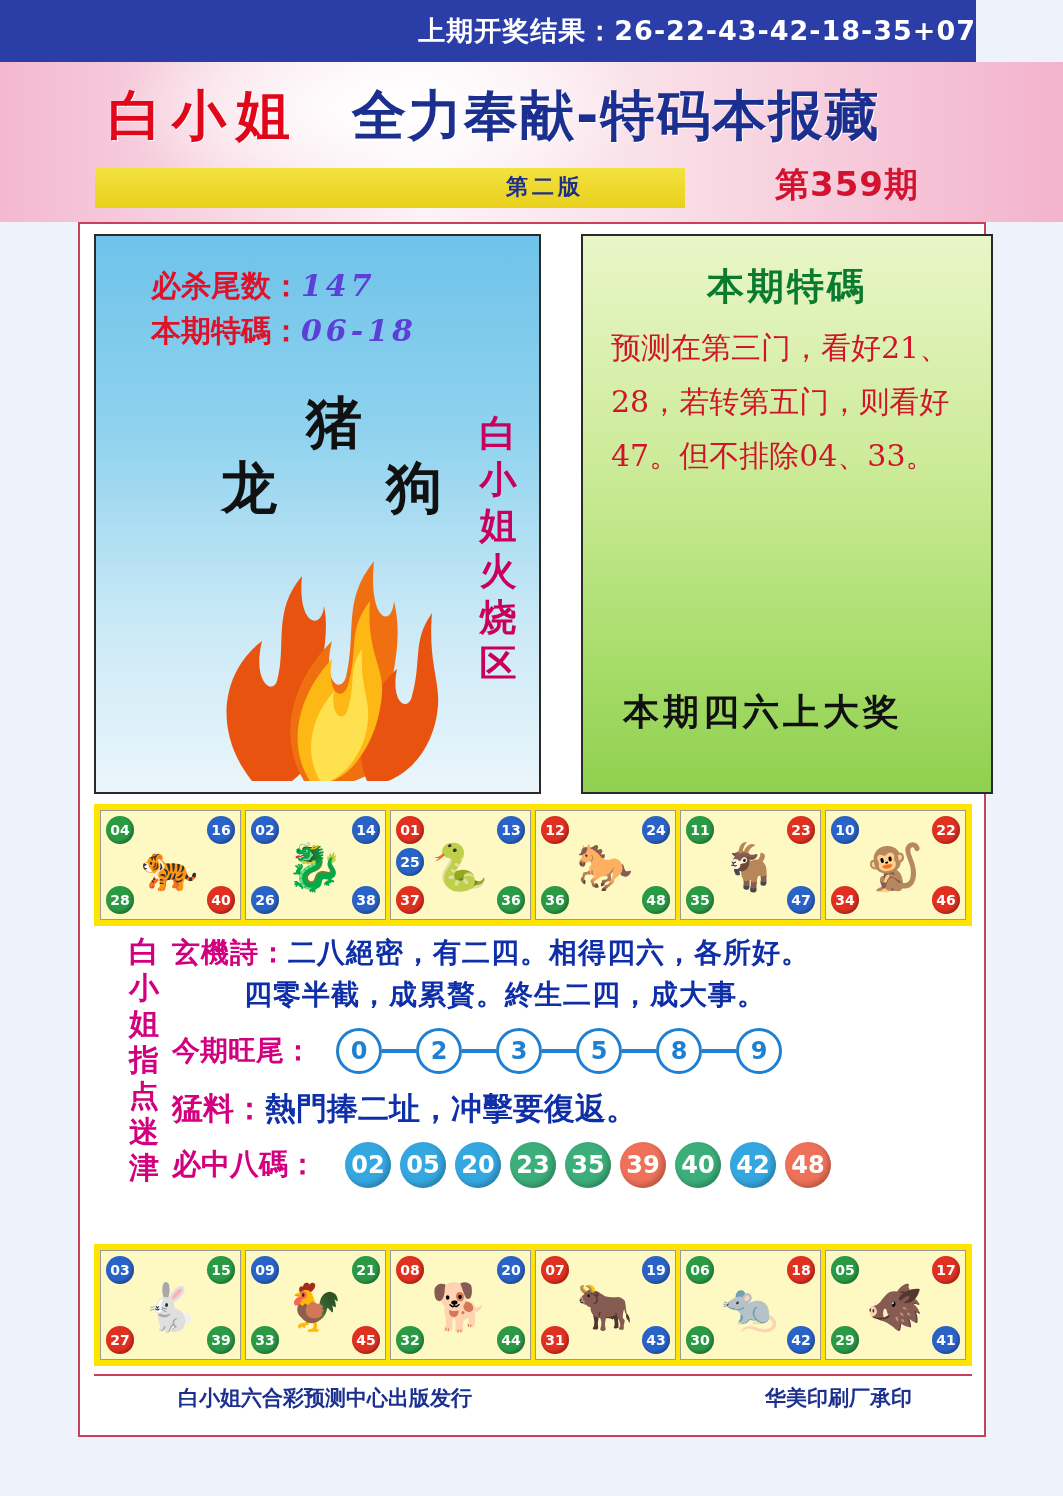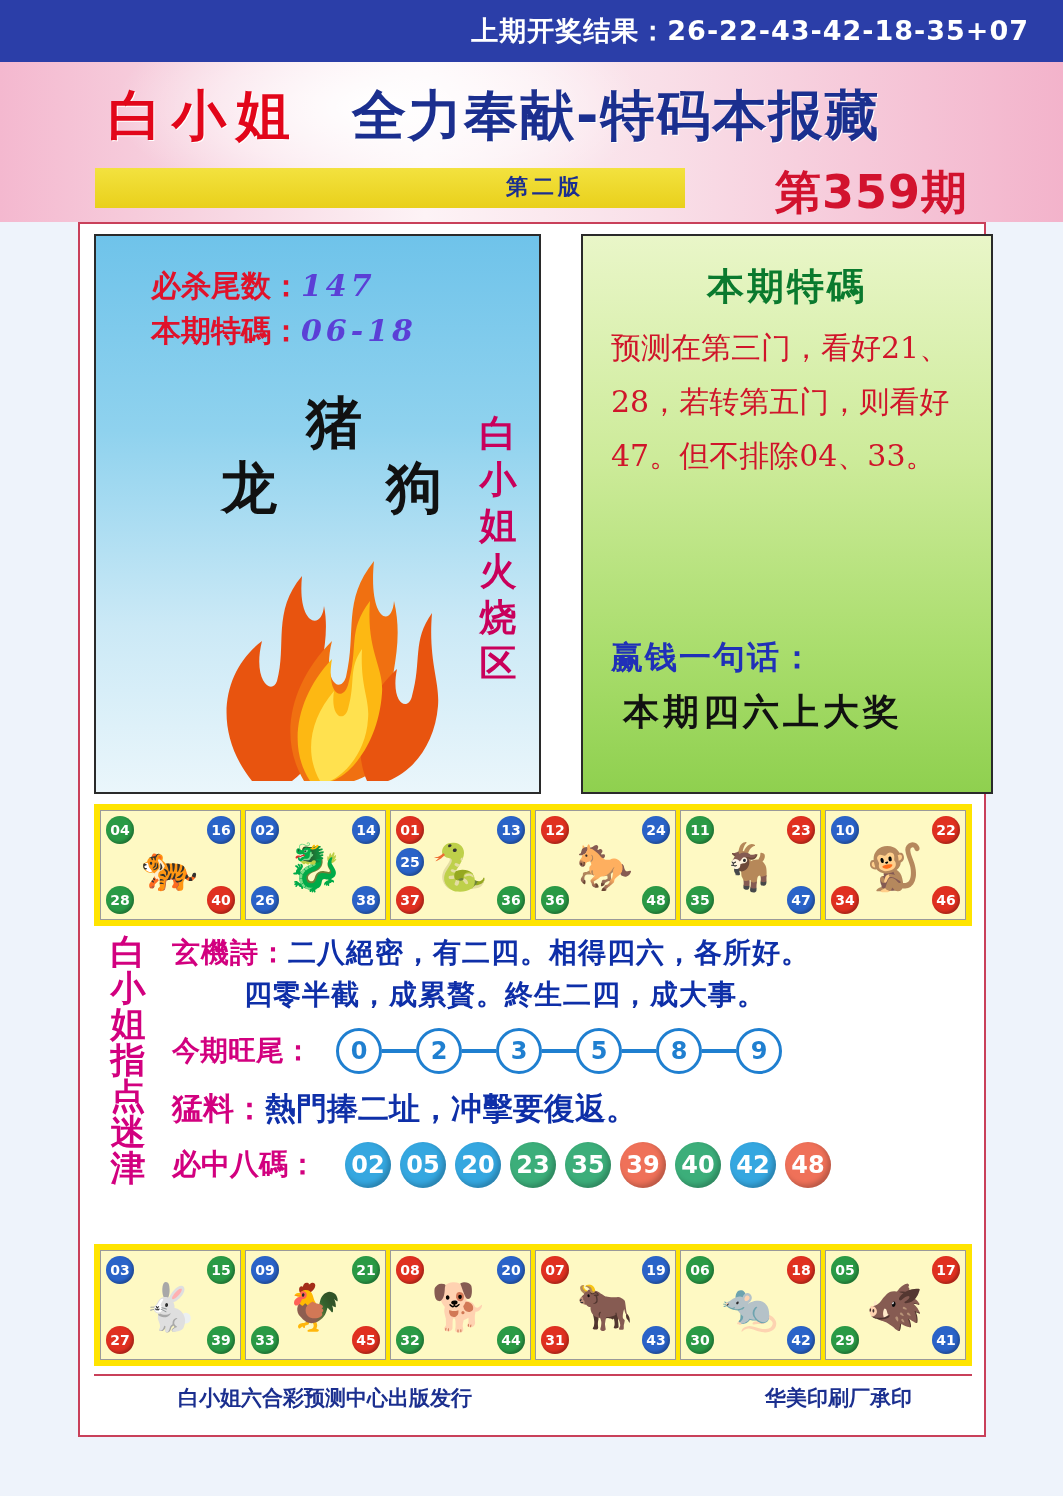--- a/index.html
+++ b/index.html
@@ -6,24 +6,24 @@
   body{
     width:1063px;height:1496px;
     background:#eef3fb;
     font-family:"DejaVu Sans","Liberation Sans",sans-serif;
     overflow:hidden;
   }
   .page{position:relative;width:1063px;height:1496px;}
 
   
   .topbar{
-    position:absolute;top:0;left:0;width:1063px;height:62px;
+    position:absolute;top:0;left:0;width:976px;height:62px;
     background:#2b3ea8;color:#fff;
     display:flex;align-items:center;justify-content:flex-end;
-    box-sizing:border-box;padding-right:34px;
+    box-sizing:border-box;
   }
   .topbar .txt{font-size:27px;font-weight:bold;letter-spacing:1px;}
 
   
   .banner{
     position:absolute;top:62px;left:0;width:1063px;height:160px;
     background:linear-gradient(90deg,#f4b8cf 0%,#f7d3e0 18%,#fdf3f6 40%,#f9dfe8 62%,#f3b3cb 100%);
     overflow:hidden;
   }
   .banner .glow{
@@ -46,21 +46,21 @@
     font-size:54px;font-weight:bold;color:#1b2f8f;
     letter-spacing:2px;
     text-shadow:1px 1px 0 #fff;
   }
   .edition{
     position:absolute;left:506px;top:110px;
     font-size:22px;font-weight:bold;color:#1b2f8f;letter-spacing:4px;
   }
   .issue{
     position:absolute;left:775px;top:100px;
-    font-size:46px;font-weight:bold;color:#d2122e;letter-spacing:1px;
+    font-size:34px;font-weight:bold;color:#d2122e;letter-spacing:1px;
   }
 
   
   .sheet{
     position:absolute;left:78px;top:222px;width:908px;height:1215px;
     background:#fff;border:2px solid #c9405a;box-sizing:border-box;
   }
 
   
   .firepanel{
@@ -128,22 +128,22 @@
   .b-ml{left:5px;top:37px;}
   .c-red{background:#e03020;} .c-blue{background:#2a63c8;} .c-green{background:#2a9a45;}
   .animal{
     position:absolute;left:50%;top:52%;transform:translate(-50%,-50%);
     font-size:46px;line-height:1;
   }
 
   
   .poemblock{position:absolute;left:14px;top:706px;width:878px;height:312px;}
   .vert-title{
-    position:absolute;left:8px;top:4px;width:52px;
-    font-size:35px;font-weight:bold;color:#d2007f;line-height:36px;text-align:center;
+    position:absolute;left:24px;top:4px;width:52px;
+    font-size:30px;font-weight:bold;color:#d2007f;line-height:36px;text-align:center;
   }
   .poem-line{
     position:absolute;left:78px;font-size:28px;font-weight:bold;color:#0e2fa8;
     letter-spacing:1px;white-space:nowrap;
   }
   .pl1{top:4px;} .pl2{top:46px;left:150px;}
   .lbl{color:#d2007f;}
   .row-wang{position:absolute;left:78px;top:98px;display:flex;align-items:center;gap:0;}
   .row-wang .lbl{font-size:28px;font-weight:bold;color:#d2007f;margin-right:24px;white-space:nowrap;}
   .tail{
@@ -208,21 +208,20 @@
         <path d="M112 300 C85 255 100 200 140 160 C130 200 148 214 154 196 C165 150 150 120 182 80 C176 140 200 148 202 120 C214 170 192 205 200 240 C208 272 186 292 162 300 Z" fill="#f07011"></path>
         <path d="M175 300 C160 265 170 220 205 188 C198 222 216 232 220 215 C230 180 220 160 240 132 C236 180 248 200 246 225 C243 262 222 290 196 300 Z" fill="#e8540f"></path>
         <path d="M118 300 C95 265 105 215 140 178 C134 212 150 222 156 204 C167 166 155 150 178 120 C174 170 192 186 190 212 C187 258 162 292 140 300 Z" fill="#fdb813"></path>
         <path d="M128 300 C112 272 118 238 142 210 C138 236 152 242 156 228 C164 200 156 188 170 168 C168 206 178 218 176 238 C174 272 152 294 138 300 Z" fill="#ffe14f"></path>
       </svg>
     </div>
 
     <div class="greenpanel">
       <div class="gp-title">本期特碼</div>
       <div class="gp-body">预测在第三门，看好21、28，若转第五门，则看好47。但不排除04、33。</div>
-      <div class="gp-win">赢钱一句话：</div>
       <div class="gp-win2">本期四六上大奖</div>
     </div>
 
     <div class="strip strip-top" id="strip-top">
         <div class="cell">
           <div class="ball b-tl c-green">04</div>
           <div class="ball b-tr c-blue">16</div>
           <div class="ball b-bl c-green">28</div>
           <div class="ball b-br c-red">40</div>
           <div class="animal">🐅</div>

